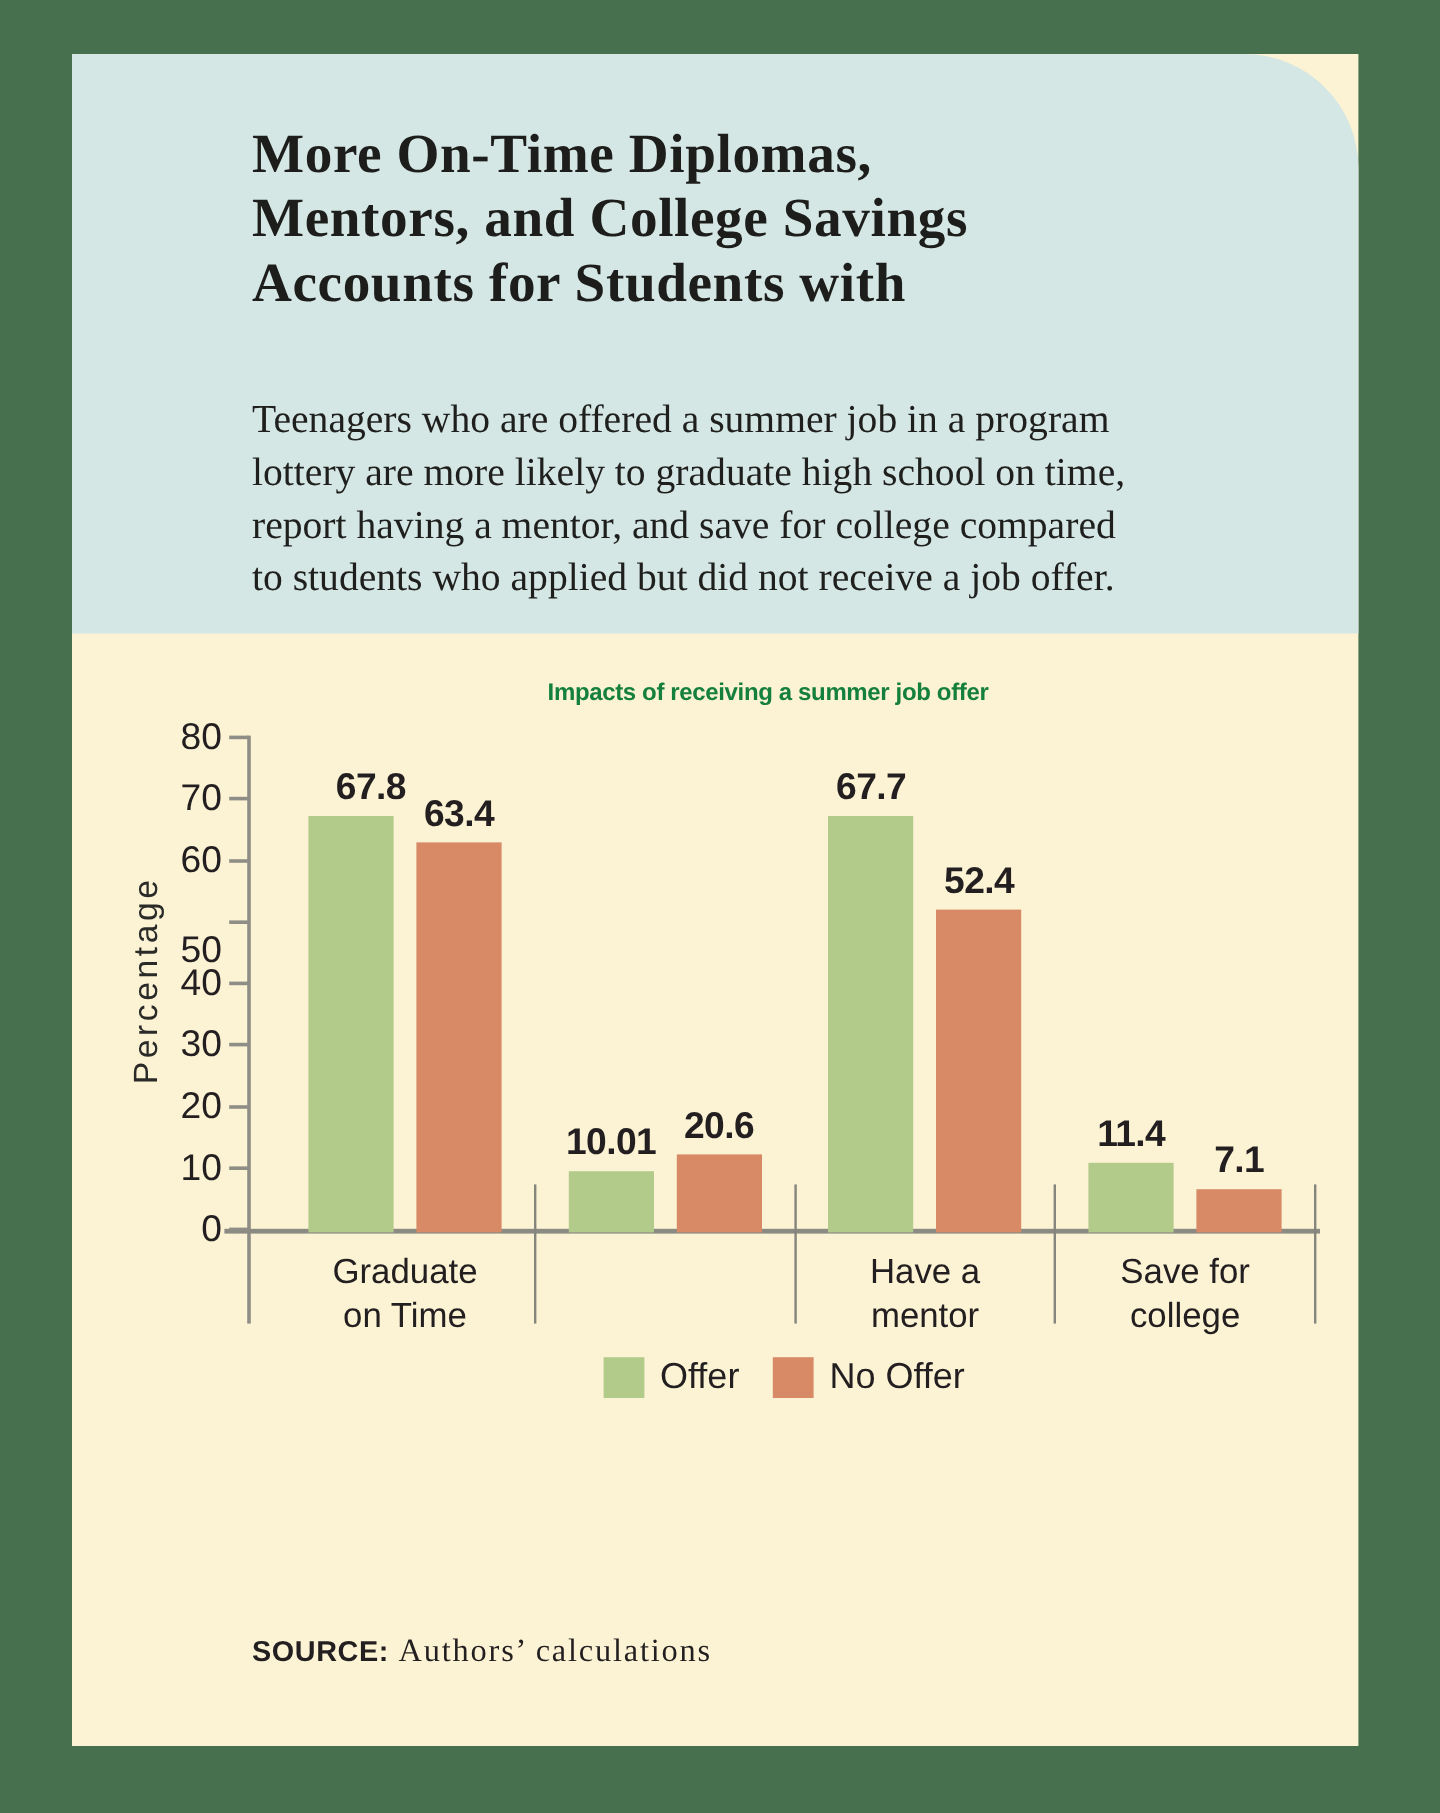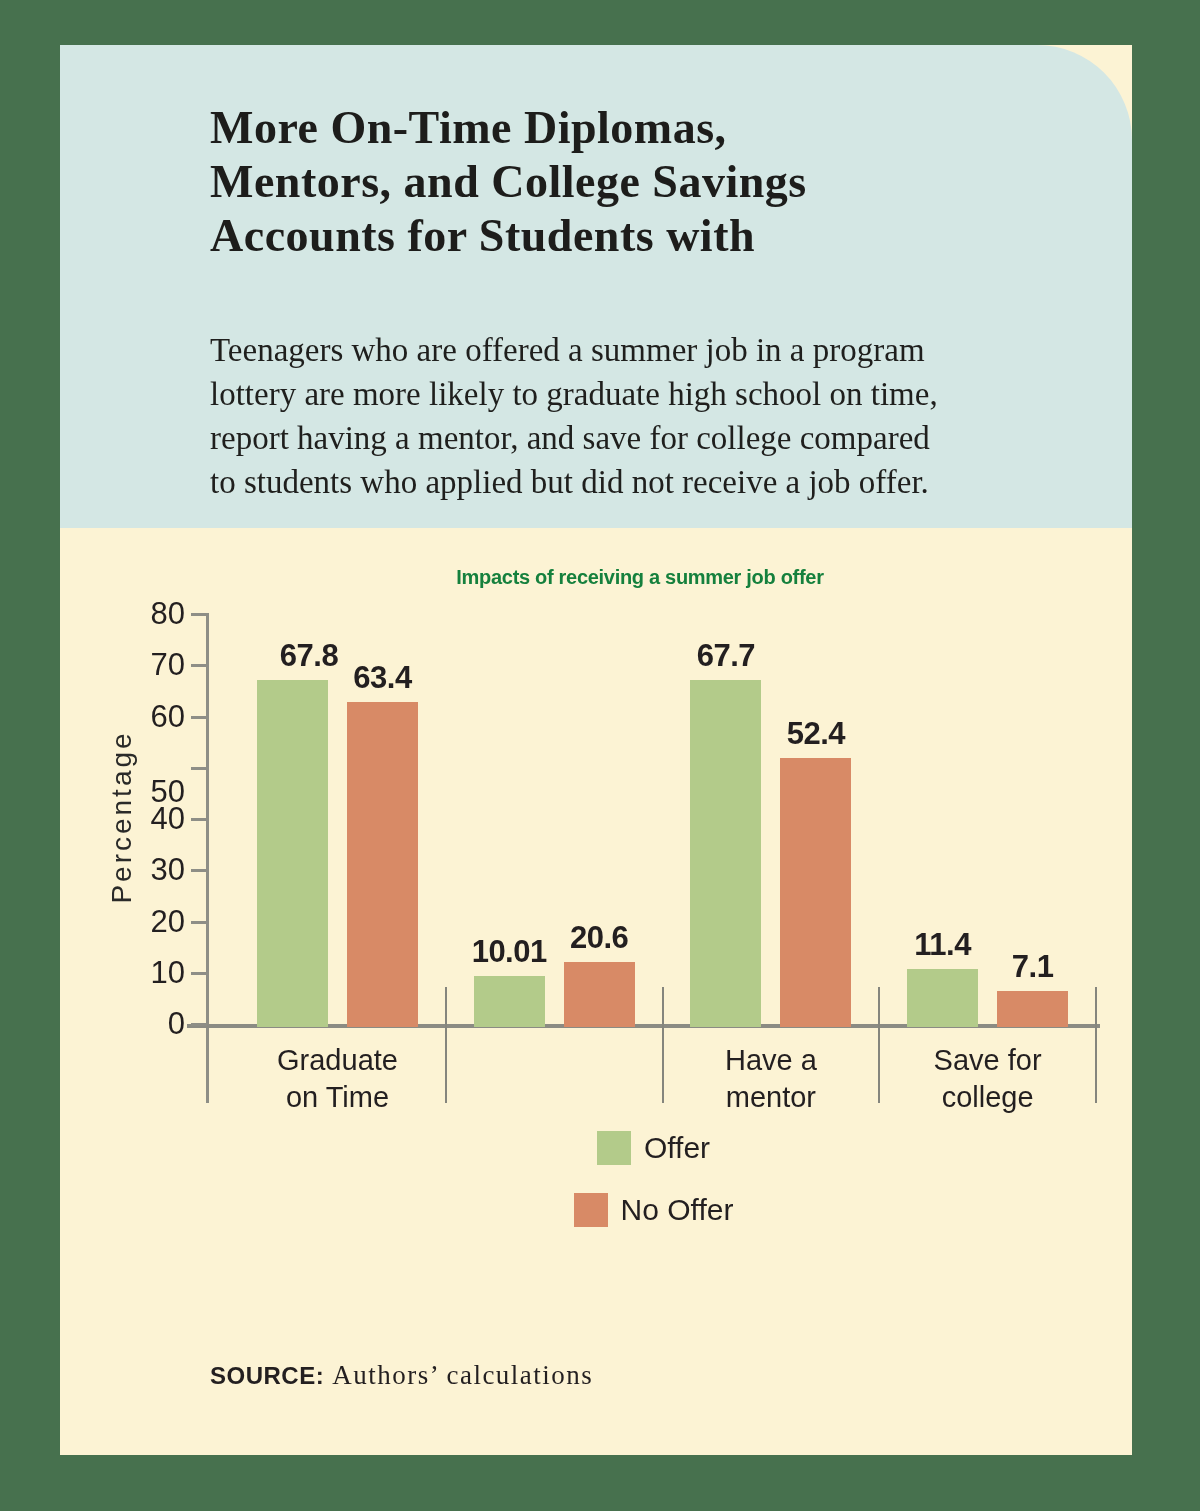--- a/index.html
+++ b/index.html
@@ -58,21 +58,21 @@
   .bar-value-label{
     position:absolute;width:130px;text-align:center;
     font-weight:700;font-size:31px;letter-spacing:-.5px;color:#231F20;
   }
   .category-label{
     position:absolute;width:220px;top:997px;text-align:center;
     font-size:29px;line-height:37px;color:#231F20;
   }
   .legend{
     position:absolute;left:147px;top:1086px;width:893px;
-    display:flex;justify-content:center;align-items:center;gap:28px;flex-direction:column;
+    display:flex;justify-content:center;align-items:center;gap:28px;
   }
   .legend-item{display:flex;align-items:center;}
   .legend-swatch{width:34px;height:34px;margin-right:13px;}
   .legend-label{font-size:30px;color:#231F20;}
   .note{
     position:absolute;left:150px;top:1156px;
     font-size:30px;line-height:39px;letter-spacing:-.2px;color:#231F20;
     white-space:nowrap;
   }
   .source-line{

